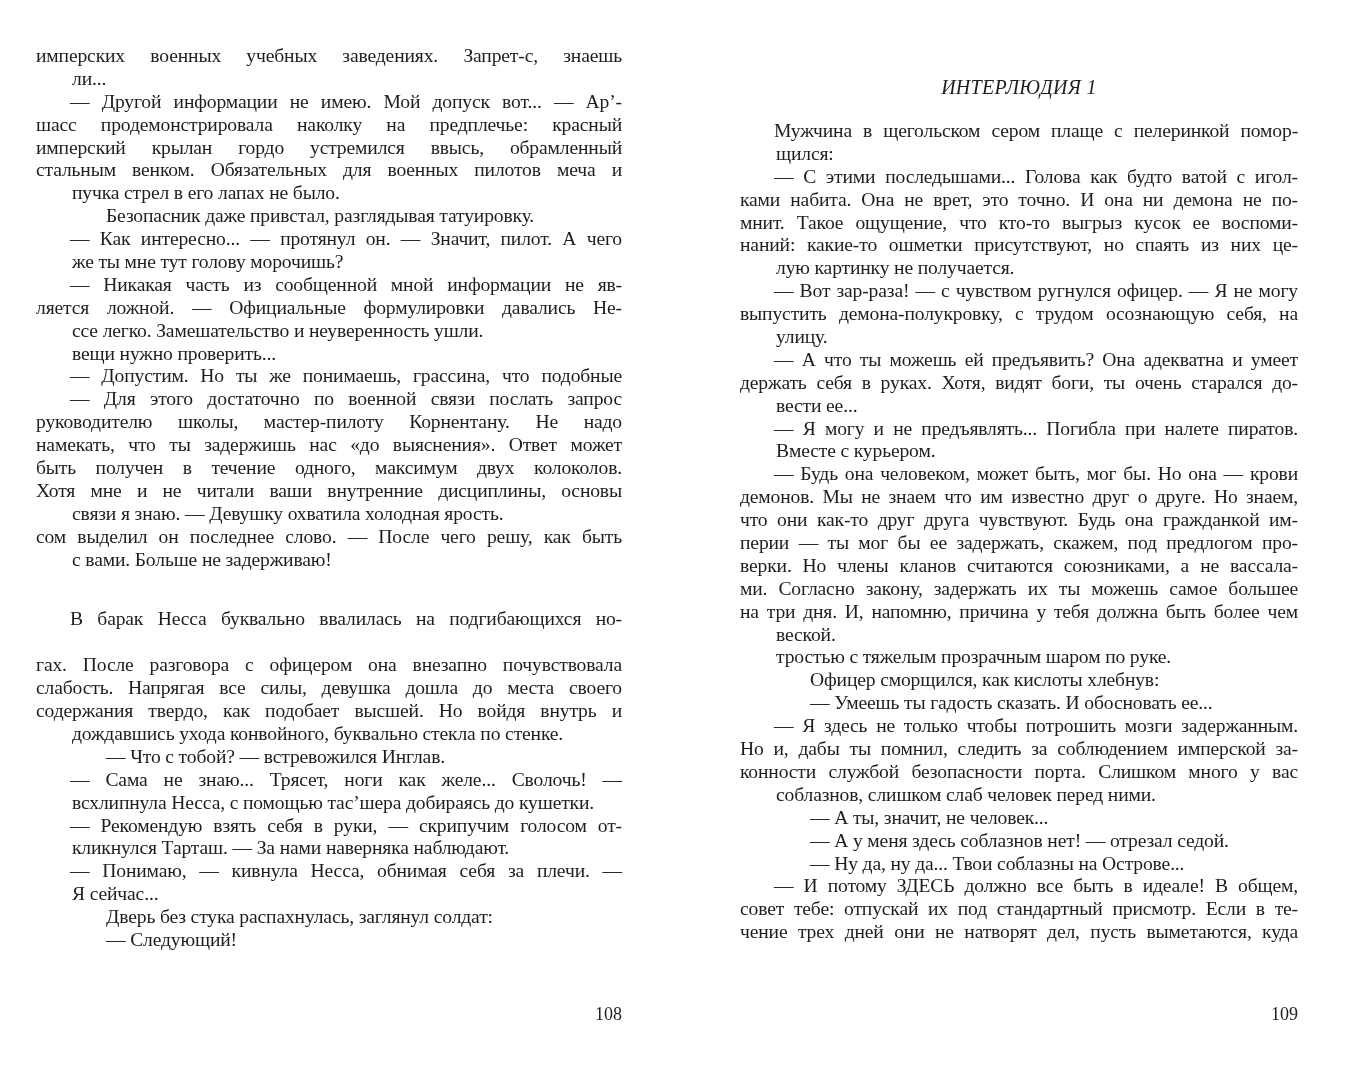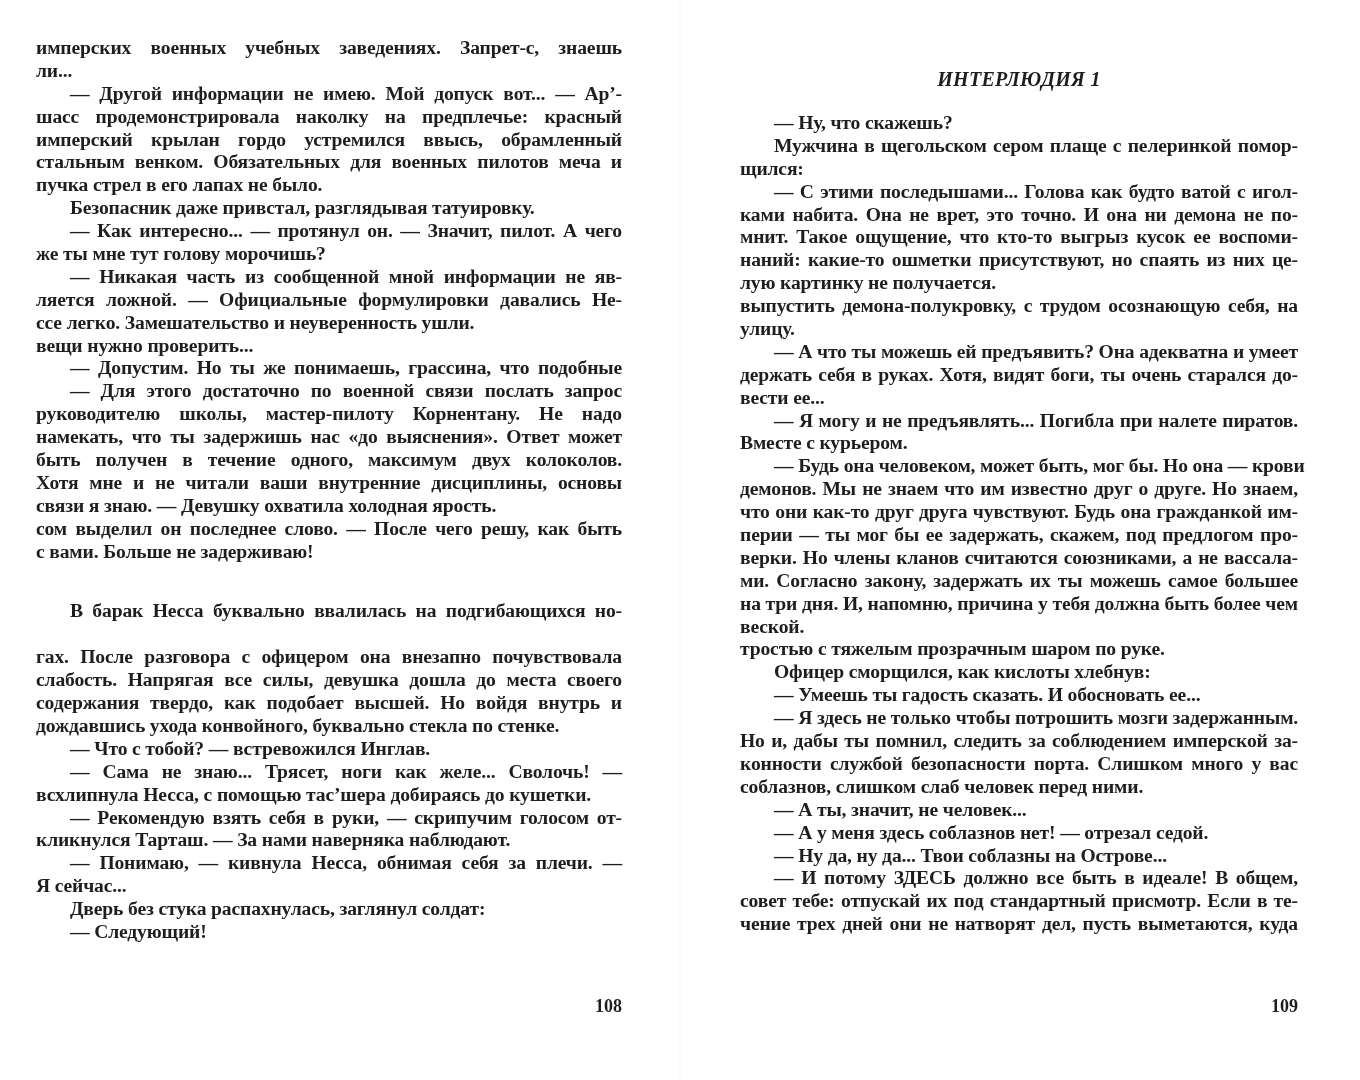--- a/index.html
+++ b/index.html
@@ -5,40 +5,39 @@
   html, body { margin: 0; padding: 0; }
   body {
     width: 1360px; height: 1080px; overflow: hidden;
     background: #ffffff;
     font-family: "Liberation Serif", "DejaVu Serif", serif;
     color: #1e1e1e;
     position: relative;
   }
   .page {
     position: absolute;
-    top: 0;
+    top: 8px;
     height: 863px;
-    font-weight: bold;
   }
   .page.left { left: 36px; width: 586px; }
   .page.right { left: 740px; width: 558px; }
   .lines { position: absolute; left: 0; right: 0; }
   .page.left .lines { top: 37px; }
   .page.right .lines { top: 112px; }
   .line {
     height: 22.9px;
     line-height: 22.9px;
     font-size: 19.6px;
     white-space: nowrap;
     text-align: justify;
     text-align-last: justify;
     letter-spacing: -0.15px;
   }
   .line.indent { padding-left: 34px; }
-  .line.last { text-align-last: left; }
+  .line.last { text-align-last: left; margin-left: 36px; }
   .line.gap { height: 45.8px; }
   .line.gap > span { display: block; margin-top: 37px; }
   .it { font-style: italic; }
   .running-head {
     position: absolute; top: 68px; left: 0; right: 0;
     text-align: center; font-style: italic; font-size: 20px;
     letter-spacing: 0.3px;
   }
   .folio {
     position: absolute; top: 996px; left: 0; right: 0;
@@ -95,28 +94,28 @@
       <div class="line indent last">— Следующий!</div>
     </div>
   <div class="folio">108</div>
 </div>
 
 <div class="spine"></div>
 
 <div class="page right">
   <div class="running-head">ИНТЕРЛЮДИЯ 1</div>
   <div class="lines" id="right-lines">
-      <div class="line indent last">— Ну, что скажешь?</div>
       <div class="line indent">Мужчина в щегольском сером плаще с пелеринкой помор-</div>
       <div class="line last">щился:</div>
       <div class="line indent">— С этими последышами... Голова как будто ватой с игол-</div>
       <div class="line">ками набита. Она не врет, это точно. И она ни демона не по-</div>
       <div class="line">мнит. Такое ощущение, что кто-то выгрыз кусок ее воспоми-</div>
       <div class="line">наний: какие-то ошметки присутствуют, но спаять из них це-</div>
       <div class="line last">лую картинку не получается.</div>
+      <div class="line indent">— Вот зар-раза! — с чувством ругнулся офицер. — Я не могу</div>
       <div class="line">выпустить демона-полукровку, с трудом осознающую себя, на</div>
       <div class="line last">улицу.</div>
       <div class="line indent">— А что ты можешь ей предъявить? Она адекватна и умеет</div>
       <div class="line">держать себя в руках. Хотя, видят боги, ты очень старался до-</div>
       <div class="line last">вести ее...</div>
       <div class="line indent">— Я могу и не предъявлять... Погибла при налете пиратов.</div>
       <div class="line last">Вместе с курьером.</div>
       <div class="line indent">— Будь она человеком, может быть, мог бы. Но она — крови</div>
       <div class="line">демонов. Мы не знаем что им известно друг о друге. Но знаем,</div>
       <div class="line">что они как-то друг друга чувствуют. Будь она гражданкой им-</div>

